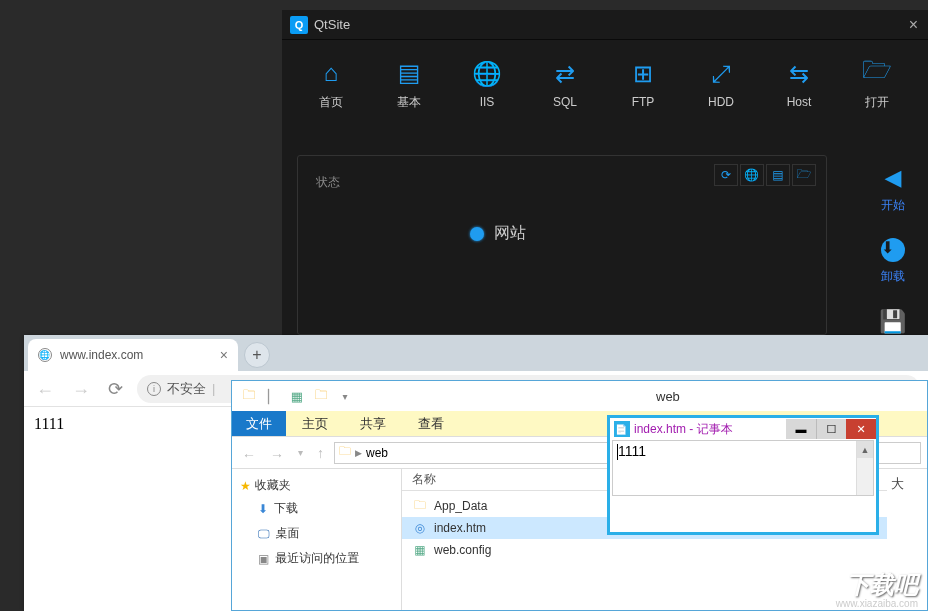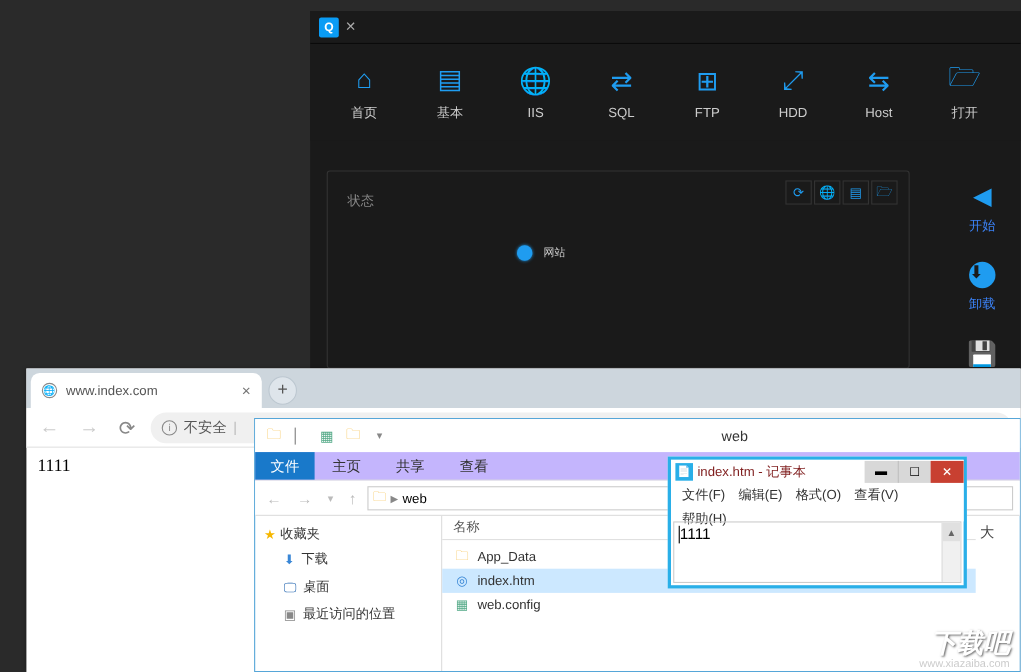--- a/index.html
+++ b/index.html
@@ -14,21 +14,21 @@
   .qtsite-toolbar { height: 88px; background: #1a1a1a; display: flex; align-items: center; padding: 0 10px; }
   .qtsite-tool { width: 78px; height: 70px; display: flex; flex-direction: column; align-items: center; justify-content: center; gap: 6px; cursor: pointer; }
   .qtsite-tool-icon { color: #1f9cf0; font-size: 24px; height: 30px; display: flex; align-items: center; justify-content: center; }
   .qtsite-tool-label { color: #ccc; font-size: 12px; }
   .qtsite-panel { position: absolute; top: 145px; left: 15px; width: 530px; height: 180px; border: 1px solid #333; border-radius: 3px; background: #1a1a1a; padding: 18px; }
   .qtsite-status-label { color: #888; font-size: 12px; }
   .qtsite-panel-icons { position: absolute; top: 8px; right: 10px; display: flex; gap: 2px; }
   .qtsite-panel-icon { width: 24px; height: 22px; border: 1px solid #333; display: flex; align-items: center; justify-content: center; color: #1f9cf0; font-size: 12px; cursor: pointer; }
   .qtsite-site-row { display: flex; align-items: center; gap: 10px; margin-top: 32px; margin-left: 154px; }
   .qtsite-dot { width: 14px; height: 14px; border-radius: 50%; background: #1f9cf0; box-shadow: 0 0 3px #1f9cf0; }
-  .qtsite-site-label { color: #ccc; font-size: 10px; }
+  .qtsite-site-label { color: #ccc; font-size: 16px; }
   .qtsite-sidepanel { position: absolute; right: 0; top: 145px; width: 70px; height: 180px; display: flex; flex-direction: column; align-items: center; gap: 24px; padding-top: 10px; }
   .qtsite-sidebtn { display: flex; flex-direction: column; align-items: center; gap: 6px; cursor: pointer; }
   .qtsite-sideicon { color: #1f9cf0; font-size: 22px; }
   .qtsite-sidelabel { color: #3b82f6; font-size: 12px; }
 
   
   .chrome-window { position: absolute; left: 24px; top: 335px; width: 904px; height: 276px; background: #fff; box-shadow: 0 0 4px rgba(0,0,0,.3); }
   .chrome-tabstrip { height: 36px; background: #cdd6dd; display: flex; align-items: flex-end; padding-left: 4px; }
   .chrome-tab { height: 32px; background: #fff; border-radius: 8px 8px 0 0; display: flex; align-items: center; padding: 0 10px; gap: 8px; min-width: 210px; font-size: 12px; color: #555; }
   .chrome-tab-favicon { width: 14px; height: 14px; border: 1px solid #888; border-radius: 50%; display: flex; align-items: center; justify-content: center; font-size: 9px; color: #888; }
@@ -40,21 +40,21 @@
   .chrome-urlbox { flex: 1; height: 28px; background: #f0f0f0; border-radius: 14px; display: flex; align-items: center; padding: 0 10px; font-size: 13px; color: #555; gap: 6px; overflow: hidden; white-space: nowrap; }
   .chrome-info-icon { width: 14px; height: 14px; border: 1px solid #888; border-radius: 50%; display: flex; align-items: center; justify-content: center; font-size: 9px; color: #888; flex-shrink: 0; }
   .chrome-content { padding: 8px 10px; font-size: 16px; color: #000; font-family: "Times New Roman", serif; }
 
   
   .explorer-window { position: absolute; left: 231px; top: 380px; width: 697px; height: 231px; background: #fff; border: 1px solid #56a6d8; }
   .explorer-titlebar { height: 30px; background: #fff; display: flex; align-items: center; padding: 0 6px; }
   .explorer-qat { display: flex; align-items: center; gap: 2px; }
   .explorer-qat-icon { width: 22px; height: 22px; display: flex; align-items: center; justify-content: center; font-size: 13px; }
   .explorer-title { margin-left: 300px; font-size: 13px; color: #333; }
-  .explorer-ribbon { height: 26px; background: #c4b5fd; display: flex; align-items: stretch; border-bottom: 1px solid #ddd; }
+  .explorer-ribbon { height: 26px; background: #fef9c3; display: flex; align-items: stretch; border-bottom: 1px solid #ddd; }
   .explorer-file-tab { background: #1979ca; color: #fff; padding: 4px 14px; font-size: 13px; display: flex; align-items: center; cursor: pointer; }
   .explorer-rtab { color: #333; padding: 4px 16px; font-size: 13px; display: flex; align-items: center; cursor: pointer; }
   .explorer-navbar { height: 32px; background: #fff; border-bottom: 1px solid #ddd; display: flex; align-items: center; padding: 0 6px; gap: 6px; }
   .explorer-nav-btn { color: #bbb; font-size: 14px; cursor: pointer; padding: 0 4px; }
   .explorer-breadcrumb { flex: 1; height: 22px; border: 1px solid #ccc; display: flex; align-items: center; padding: 0 4px; font-size: 12px; gap: 4px; }
   .explorer-body { display: flex; height: calc(100% - 88px); }
   .explorer-sidebar { width: 170px; border-right: 1px solid #ddd; padding: 6px 4px; font-size: 12px; overflow: hidden; }
   .explorer-fav-header { display: flex; align-items: center; gap: 4px; padding: 2px 4px; color: #333; }
   .explorer-star { color: #f6b700; }
   .explorer-sb-item { display: flex; align-items: center; gap: 6px; padding: 4px 4px 4px 22px; color: #333; cursor: pointer; }
@@ -63,21 +63,21 @@
   .explorer-filelist { padding: 4px 0; }
   .explorer-file { display: flex; align-items: center; gap: 6px; padding: 3px 10px; font-size: 12px; color: #333; cursor: pointer; }
   .explorer-file.selected { background: #cce8ff; }
   .explorer-file-icon { width: 16px; height: 16px; display: flex; align-items: center; justify-content: center; font-size: 12px; }
   .explorer-side-right { width: 40px; border-top: none; padding: 6px 4px; font-size: 13px; color: #444; white-space: nowrap; }
 
   
   .notepad-window { position: absolute; left: 607px; top: 415px; width: 272px; height: 120px; background: #fff; border: 3px solid #2aafe8; }
   .notepad-titlebar { height: 22px; background: #fff; display: flex; align-items: center; padding: 0 0 0 4px; font-size: 12px; }
   .notepad-icon { width: 16px; height: 16px; background: #2aafe8; color: #fff; display: flex; align-items: center; justify-content: center; font-size: 10px; margin-right: 4px; }
-  .notepad-title { flex: 1; color: #7f1d1d; white-space: nowrap; overflow: hidden; }
+  .notepad-title { flex: 1; color: #a21caf; white-space: nowrap; overflow: hidden; }
   .notepad-winbtns { display: flex; }
   .notepad-winbtn { width: 30px; height: 20px; display: flex; align-items: center; justify-content: center; font-size: 11px; cursor: pointer; }
   .notepad-winbtn.min { background: #d8d8d8; }
   .notepad-winbtn.max { background: #d8d8d8; border-left: 1px solid #bbb; }
   .notepad-winbtn.close { background: #c84031; color: #fff; }
   .notepad-menubar { height: 34px; background: #fff; display: flex; flex-wrap: wrap; align-items: center; padding: 0 4px; font-size: 12px; color: #333; gap: 0; }
   .notepad-menuitem { padding: 2px 6px; cursor: pointer; }
   .notepad-content { border: 1px solid #ccc; margin: 0 2px 2px 2px; padding: 2px 4px; font-size: 14px; color: #000; font-family: "Consolas","SimSun",monospace; position: relative; height: calc(100% - 58px); }
   .notepad-caret { display: inline-block; width: 1px; height: 16px; background: #000; vertical-align: middle; animation: blink 1s infinite; }
   .notepad-scroll { position: absolute; right: 0; top: 0; bottom: 0; width: 17px; background: #f0f0f0; border-left: 1px solid #ddd; }
@@ -87,20 +87,21 @@
   
   .watermark { position: absolute; right: 10px; bottom: 10px; color: #fff; font-size: 24px; font-weight: bold; font-style: italic; text-shadow: 1px 1px 2px rgba(0,0,0,.6); margin-top: 32px; }
   .watermark-sub { position: absolute; right: 10px; bottom: 2px; color: #ccc; font-size: 10px; margin-top: 31px; }
 </style>
 </head>
 <body>
 
 <div class="qtsite-window">
   <div class="qtsite-titlebar">
     <div class="qtsite-logo">Q</div>
+    <span class="qtsite-title">QtSite</span>
     <span class="qtsite-close">×</span>
   </div>
   <div class="qtsite-toolbar">
     <div class="qtsite-tool">
         <span class="qtsite-tool-icon">⌂</span>
         <span class="qtsite-tool-label">首页</span>
       </div>
     <div class="qtsite-tool">
         <span class="qtsite-tool-icon">▤</span>
         <span class="qtsite-tool-label">基本</span>
@@ -262,27 +263,20 @@
 <div class="notepad-window">
   <div class="notepad-titlebar">
     <span class="notepad-icon">📄</span>
     <span class="notepad-title">index.htm - 记事本</span>
     <div class="notepad-winbtns">
       <span class="notepad-winbtn min">▬</span>
       <span class="notepad-winbtn max">☐</span>
       <span class="notepad-winbtn close">✕</span>
     </div>
   </div>
-  <div class="notepad-menubar">
-    <span class="notepad-menuitem">文件(F)</span>
-    <span class="notepad-menuitem">编辑(E)</span>
-    <span class="notepad-menuitem">格式(O)</span>
-    <span class="notepad-menuitem">查看(V)</span>
-    <span class="notepad-menuitem" style="width:100%">帮助(H)</span>
-  </div>
   <div class="notepad-content">
     <span class="notepad-caret"></span><span>1111</span>
     <div class="notepad-scroll">
       <div class="notepad-scroll-up">▲</div>
     </div>
   </div>
 </div>
 
 <div class="watermark">下载吧</div>
 <div class="watermark-sub">www.xiazaiba.com</div>

